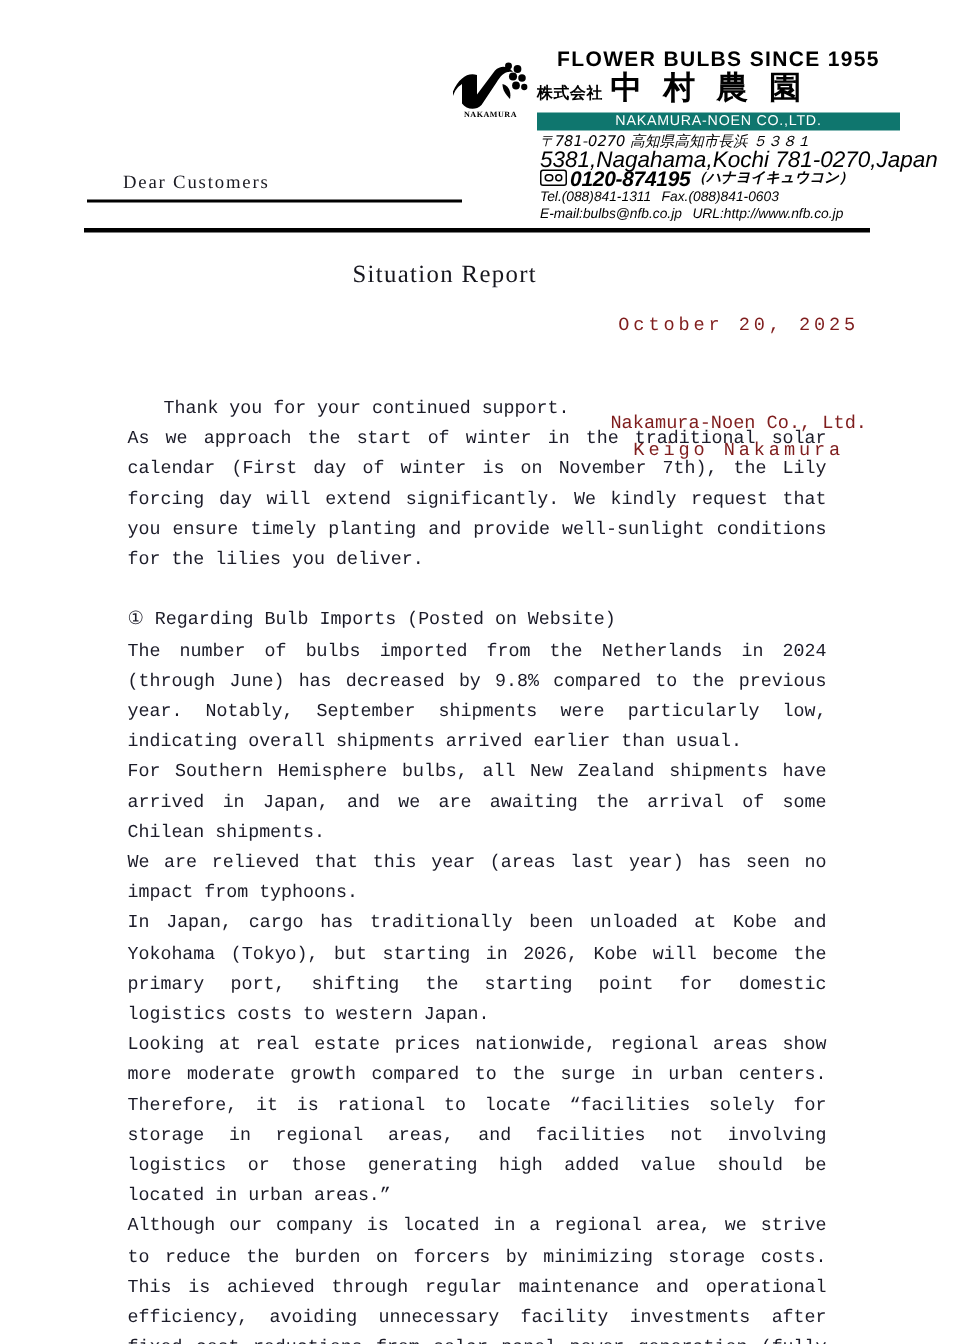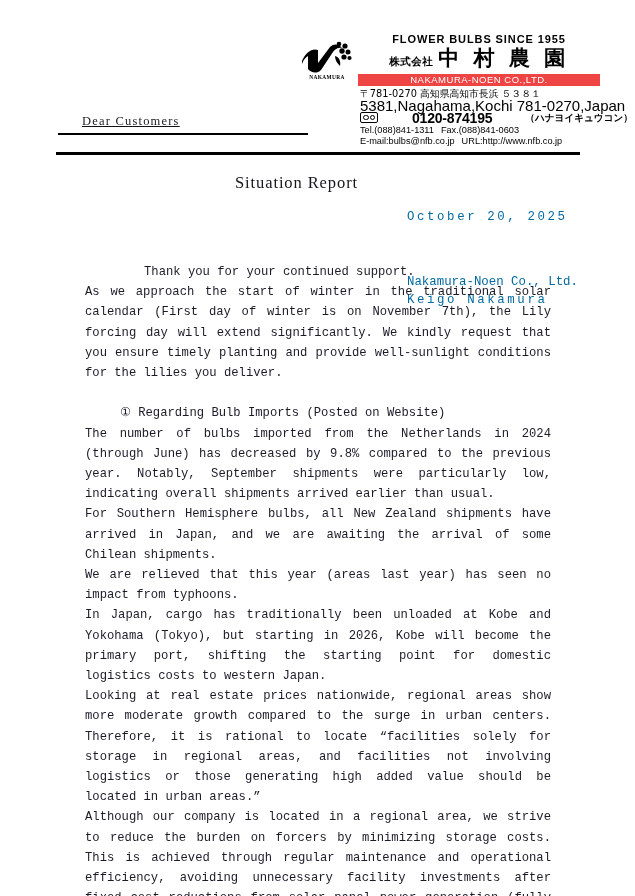--- a/index.html
+++ b/index.html
@@ -46,63 +46,64 @@
     color: #000;
     margin-top: 1px;
     font-weight: bold;
   }
   .lh-right {
     flex: 1 1 auto;
     min-width: 0;
   }
   .tagline {
     font-family: "Liberation Sans", sans-serif;
-    font-size: 11px;
+    font-size: 14px;
     font-weight: bold;
     letter-spacing: 0.9px;
     text-align: center;
     color: #000;
     line-height: 12px;
     white-space: nowrap;
   }
   .jp-name {
-    text-align: center;
+    text-align: left;
     color: #000;
     line-height: 24px;
     white-space: nowrap;
     margin-top: 1px;
   }
   .jp-kabu {
     font-family: "DejaVu Sans", sans-serif;
     font-size: 10.5px;
     font-weight: bold;
     letter-spacing: 0.5px;
   }
   .jp-big {
     font-family: "DejaVu Sans", sans-serif;
     font-size: 21px;
     font-weight: bold;
     letter-spacing: 3.5px;
     margin-left: 5px;
   }
   .blackband {
-    background: #ef4444;
+    background: #0f766e;
     color: #fff;
     text-align: center;
     font-family: "Liberation Sans", sans-serif;
     font-size: 9.5px;
     letter-spacing: 0.5px;
     line-height: 12px;
     height: 12px;
     width: 100%;
     margin-top: 1px;
   }
   .addr-block {
     margin-top: 2px;
     padding-left: 2px;
+    font-style: italic;
   }
   .addr-jp {
     font-family: "DejaVu Sans", sans-serif;
     font-size: 9.8px;
     line-height: 11.5px;
     color: #000;
     white-space: nowrap;
     letter-spacing: 0px;
   }
   .addr-en {
@@ -111,21 +112,20 @@
     line-height: 11px;
     color: #000;
     white-space: nowrap;
   }
   .freedial-row {
     display: flex;
     align-items: center;
     line-height: 14px;
     margin-top: 0px;
     white-space: nowrap;
-    gap: 32px;
   }
   .fd-icon {
     width: 16px;
     height: 9px;
     border: 1.4px solid #000;
     border-radius: 2px;
     display: inline-flex;
     align-items: center;
     justify-content: center;
     gap: 1px;
@@ -161,21 +161,20 @@
     white-space: nowrap;
   }
   .telfax .gap { display:inline-block; width:7px; }
 
   
   #dear-wrap {
     position: absolute;
     left: 58px;
     top: 114px;
     width: 250px;
-    text-decoration: underline;
   }
   #dear-label {
     font-family: "Liberation Serif", serif;
     font-size: 12.5px;
     letter-spacing: 1.2px;
     color: #1a1a22;
     padding-left: 24px;
     padding-bottom: 4px;
   }
   #dear-rule {
@@ -202,25 +201,25 @@
     font-size: 16.5px;
     letter-spacing: 0.9px;
     color: #16161e;
   }
 
   
   #signature-block {
     position: absolute;
     right: 57px;
     top: 208px;
-    text-align: left;
+    text-align: center;
     font-family: "Liberation Mono", monospace;
     font-size: 12.4px;
     line-height: 18px;
-    color: #0369a1;
+    color: #7f1d1d;
     white-space: nowrap;
   }
   .sig-wide { letter-spacing: 2.6px; }
   .sig-norm { letter-spacing: 0px; margin-top: 47px; }
 
   
   #body-text {
     position: absolute;
     left: 85px;
     top: 262px;
@@ -230,21 +229,21 @@
     line-height: 20.2px;
     color: #1b1b28;
   }
   #body-text p {
     margin: 0;
     text-align: justify;
     text-justify: inter-word;
     white-space: pre-wrap;
   }
   #body-text p.indent { text-indent: 24px; }
-  #body-text p.nojust { text-align: left; margin-left: 35px; }
+  #body-text p.nojust { text-align: left; }
   .spacer-line { height: 20.2px; }
 </style>
 </head>
 <body>
 
 <div id="letterhead">
   <div class="lh-row">
 
     <div class="logo-box">
       <svg class="logo-mark" viewBox="0 0 112 68">

